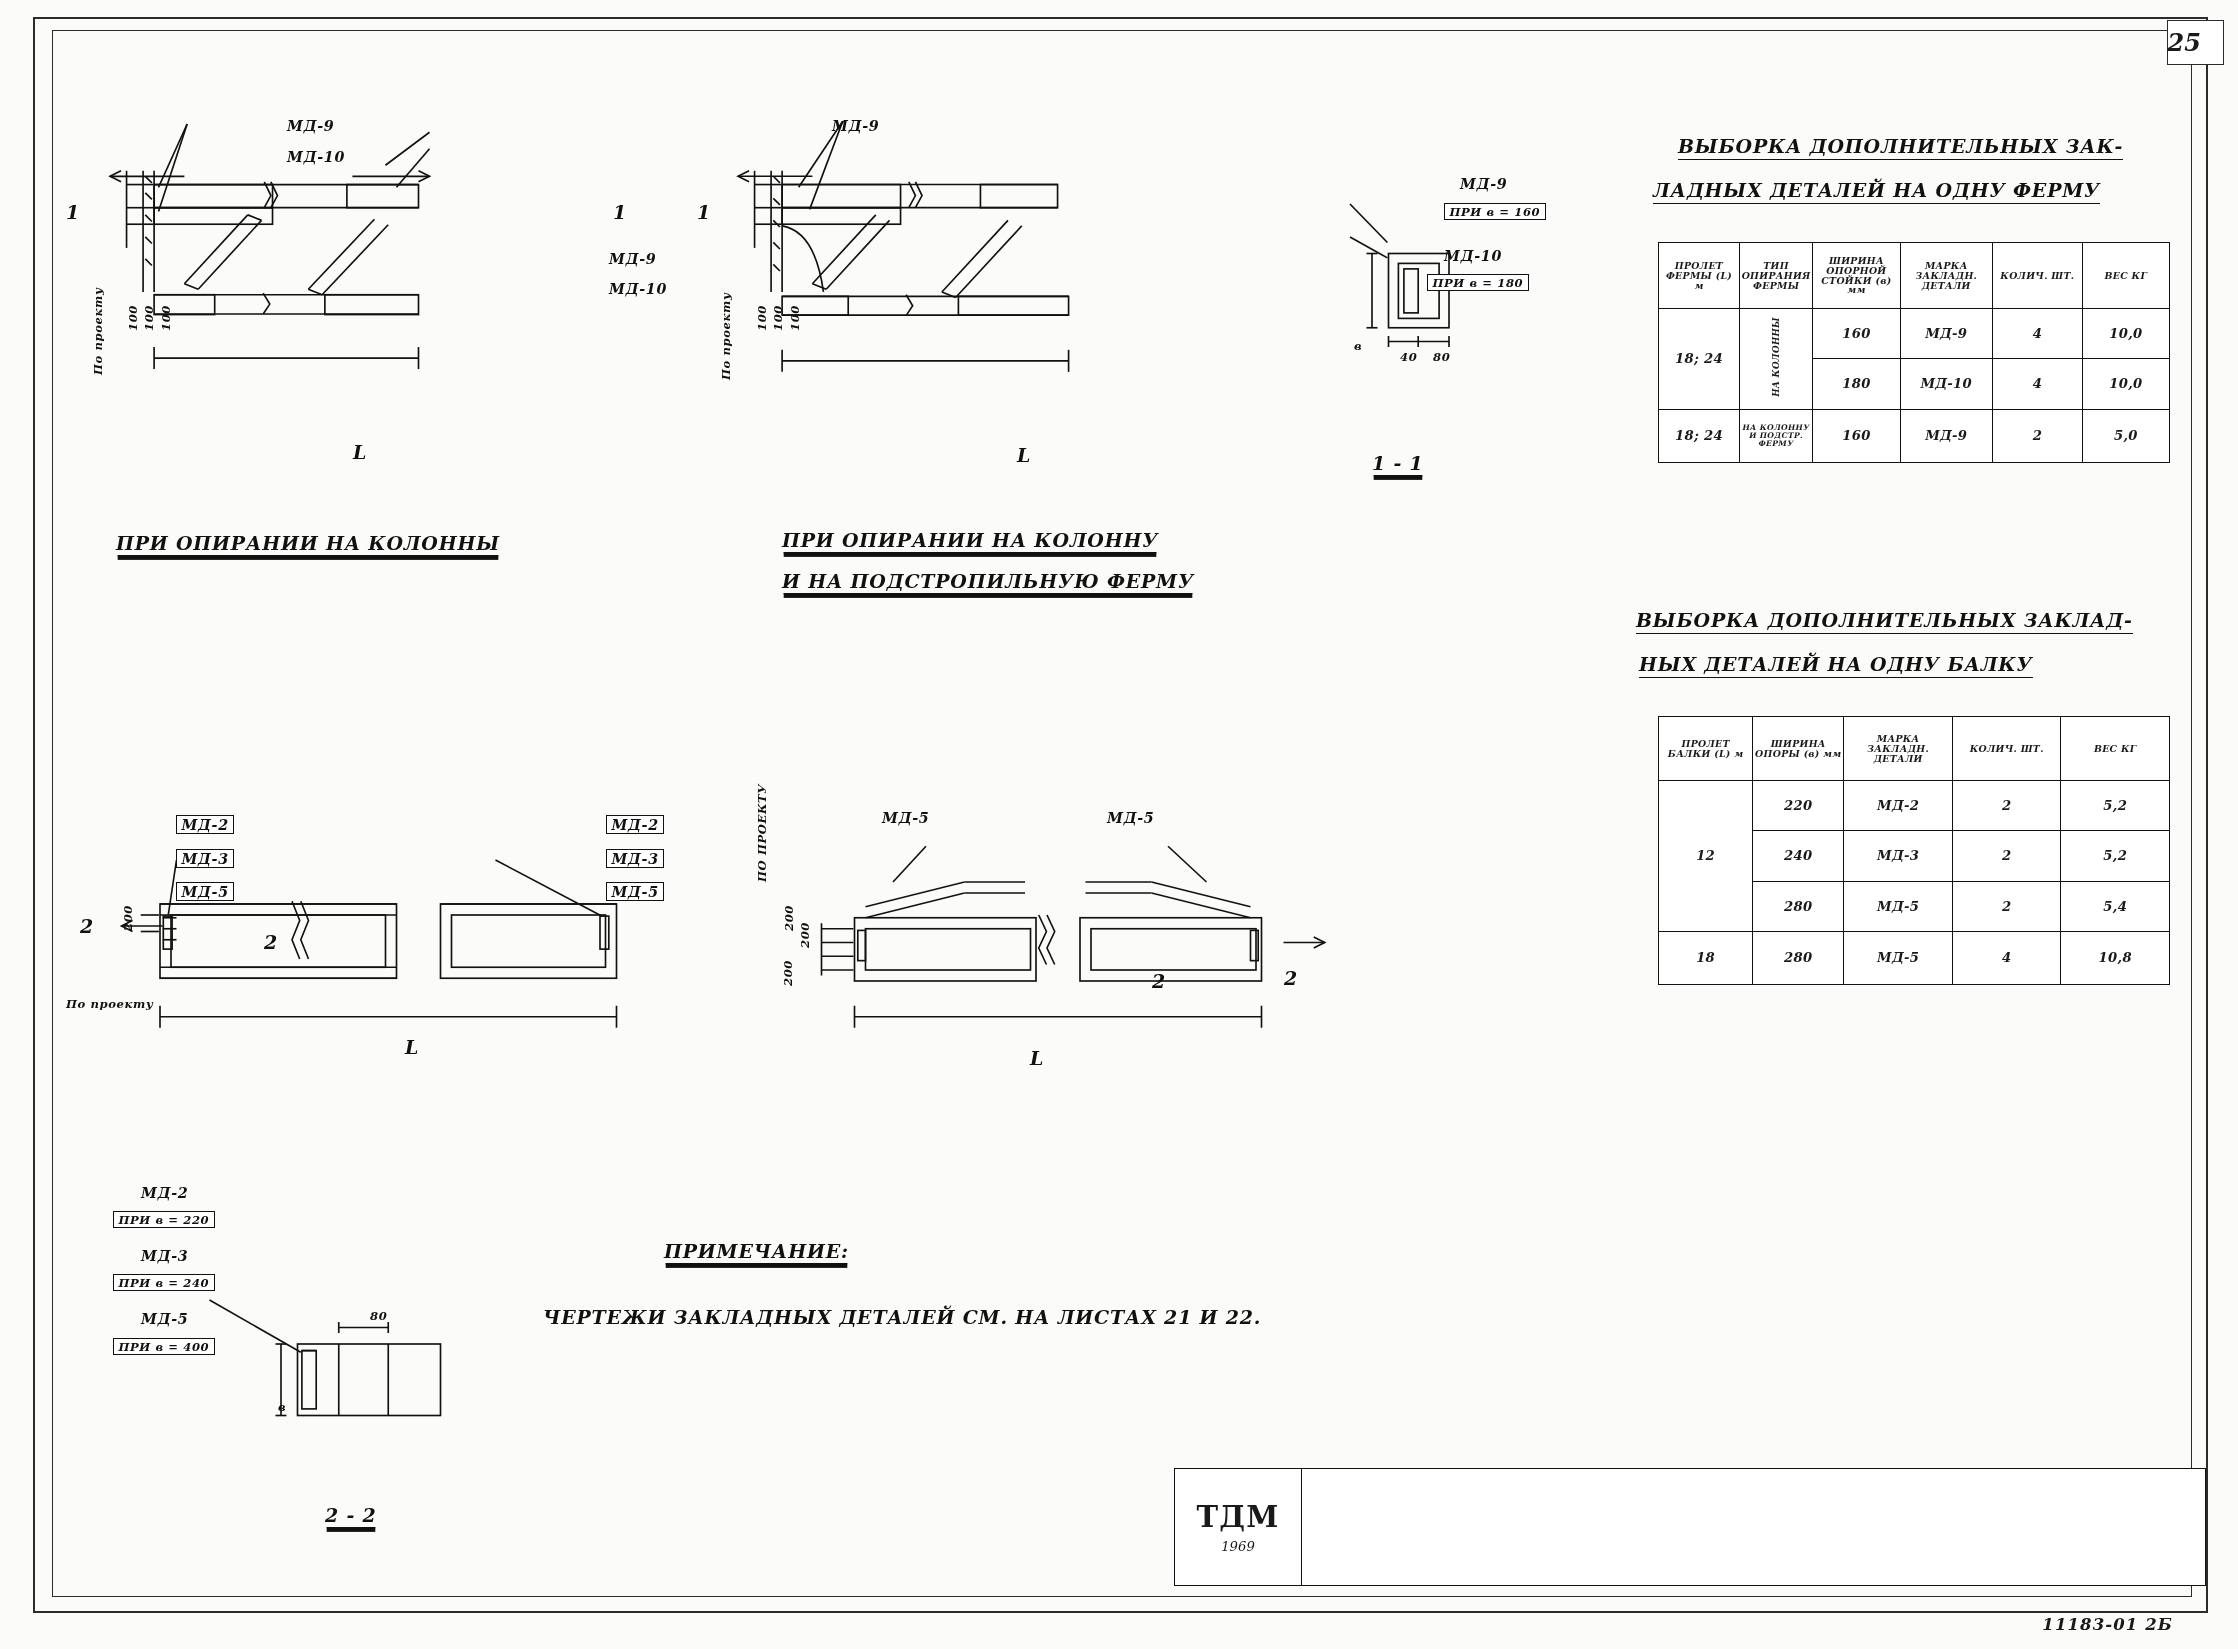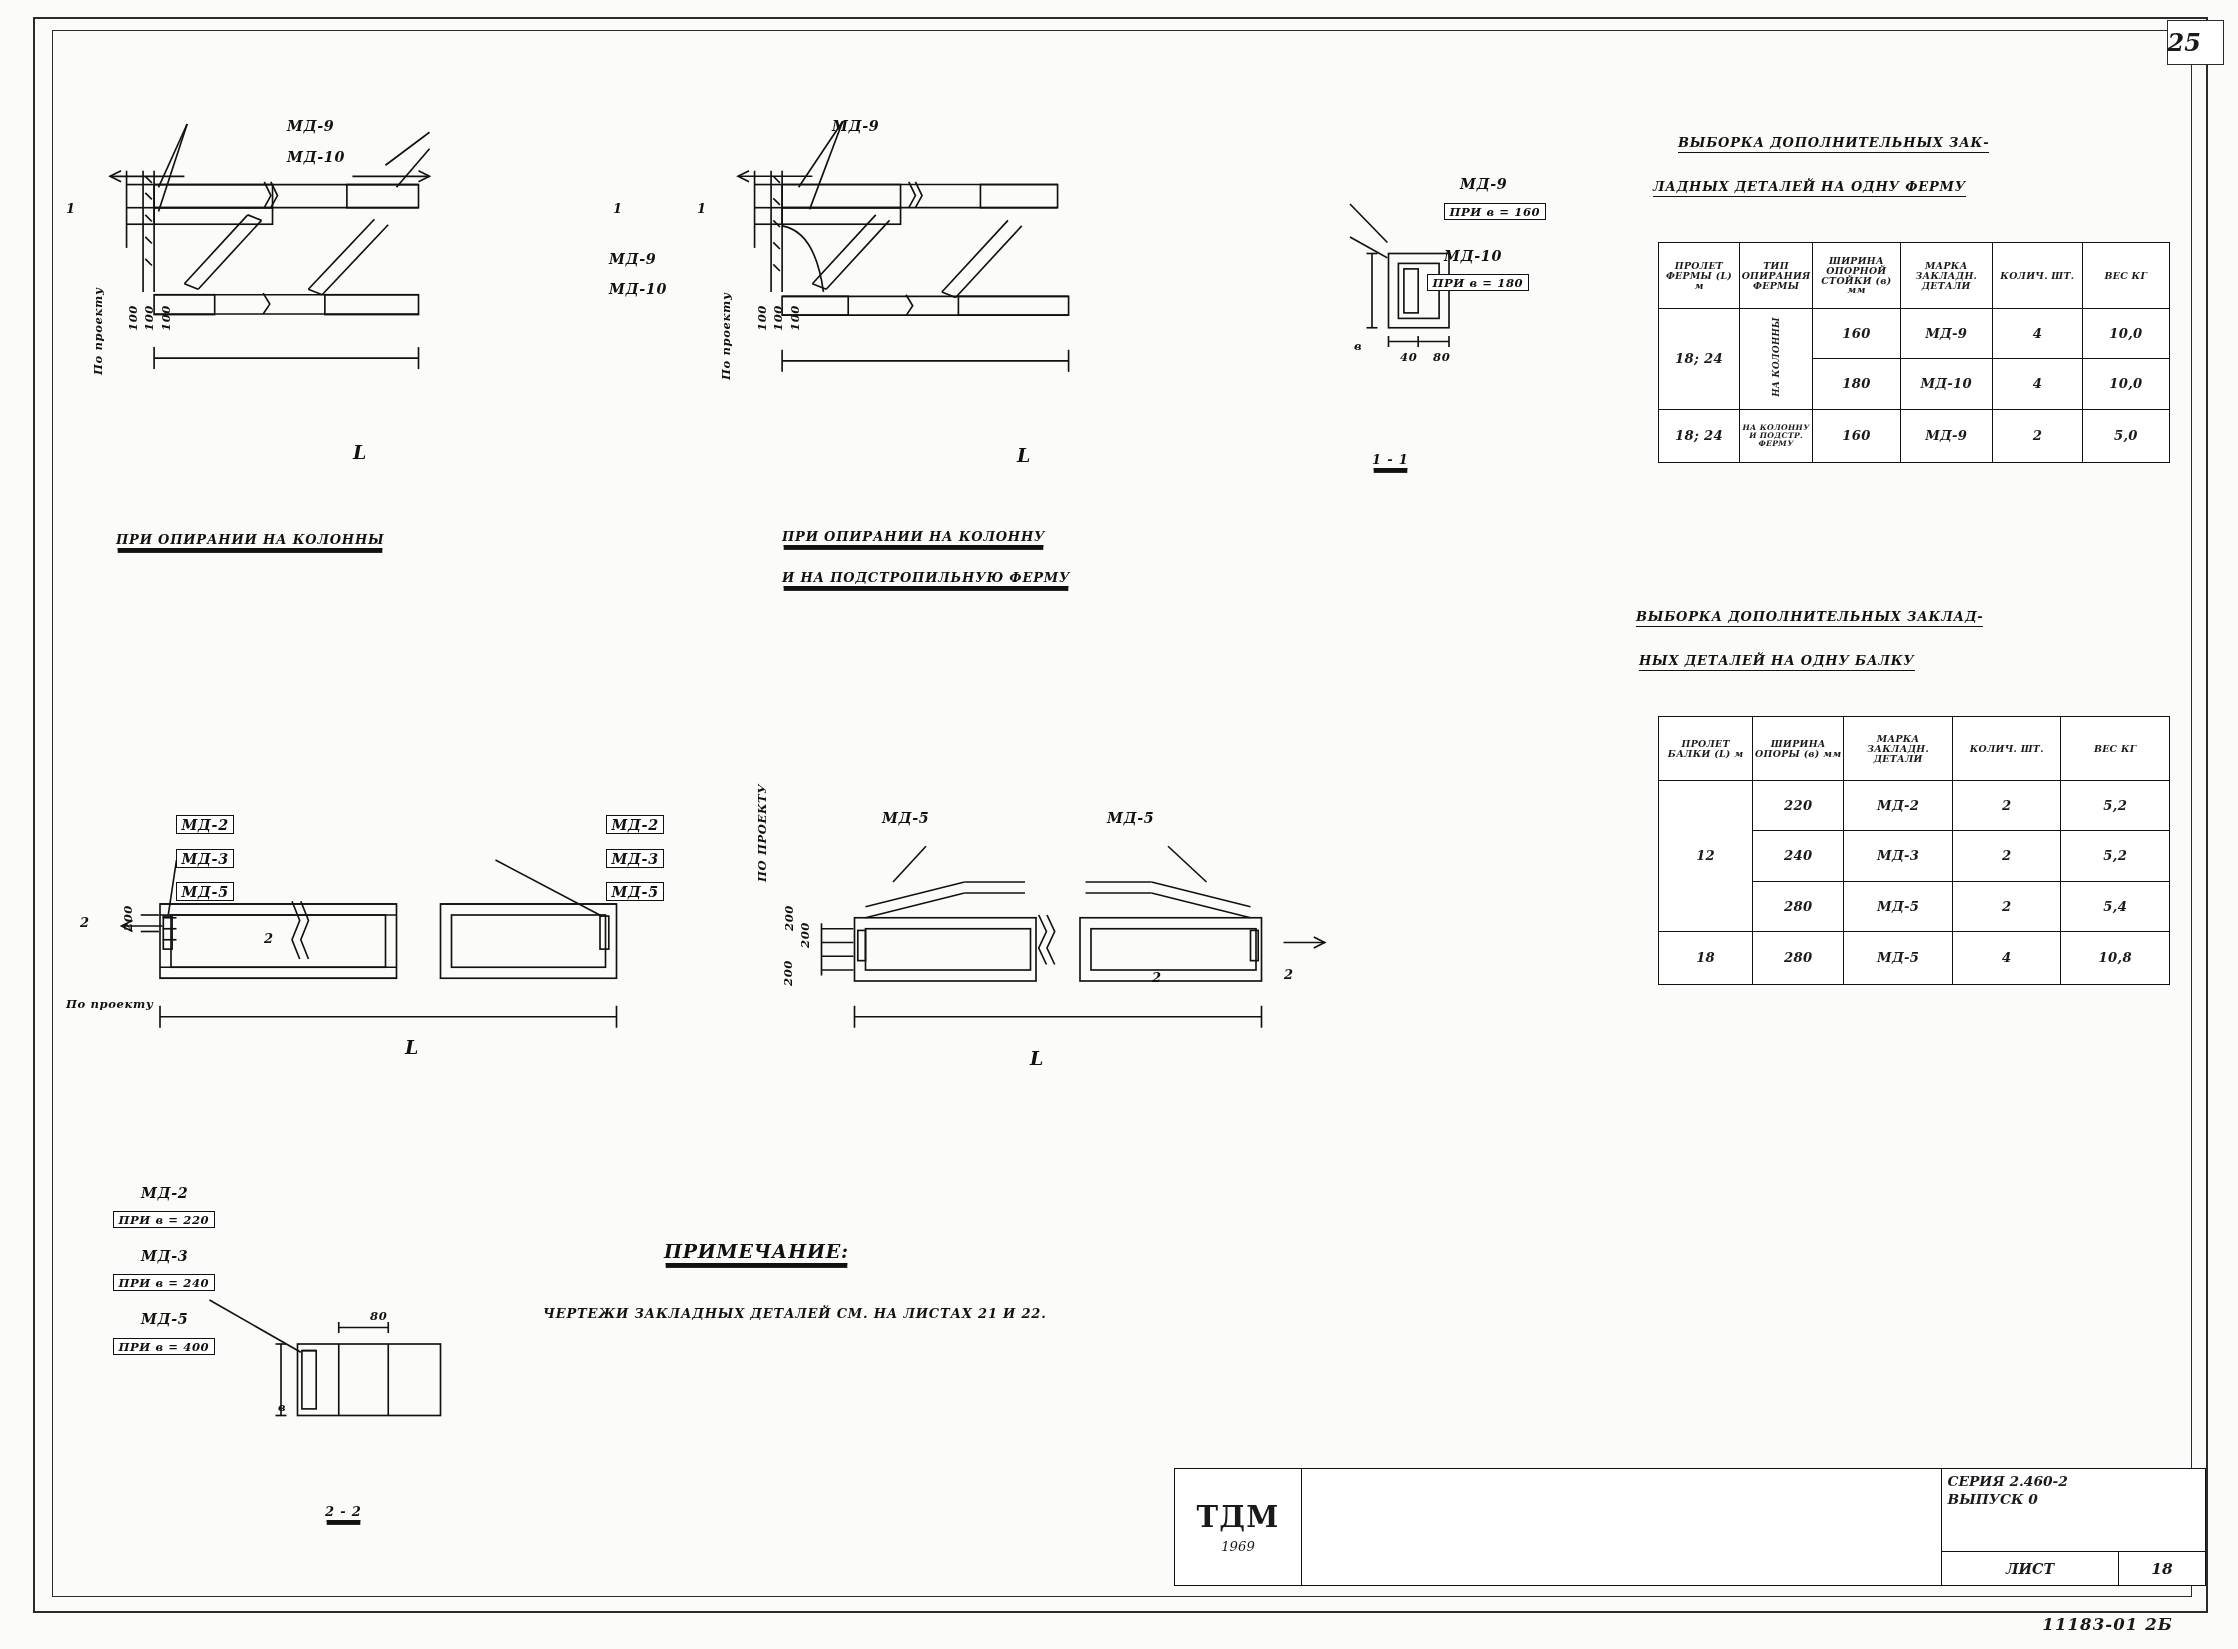--- a/index.html
+++ b/index.html
@@ -53,21 +53,21 @@
     position: absolute;
     font-family: "DejaVu Serif", serif;
     font-style: italic;
     font-weight: bold;
     letter-spacing: 0.8px;
     white-space: nowrap;
     color: #111;
   }
   .lbl.sm  { font-size: 11.6px; letter-spacing: 0.6px; }
   .lbl.md  { font-size: 14.3px; }
-  .lbl.lg  { font-size: 13px; }
+  .lbl.lg  { font-size: 19px; }
   .lbl.xl  { font-size: 19px; }
   .under {
     border-bottom: 1.7px solid #111;
     padding-bottom: 1.7px;
   }
   .under2 {
     box-shadow: 0 3.3px 0 -1.7px #111, 0 6.6px 0 -1.7px #111;
     padding-bottom: 1.1px;
   }
   .boxed {
@@ -562,28 +562,18 @@
         <td class="big">10,8</td>
       </tr>
     </tbody>
   </table>
 
   <div class="titleblock" style="left:1174px; top:1468px; width:1030px; height:116px;">
     <div class="logo-box">
       <div class="logo-main">ТДМ</div>
       <div class="logo-year">1969</div>
     </div>
-    <div class="tb-right">
-      <div class="tb-series">
-        <div>СЕРИЯ 2.460-2</div>
-        <div>ВЫПУСК 0</div>
-      </div>
-      <div class="tb-sheet-row">
-        <div class="tb-sheet-lbl">ЛИСТ</div>
-        <div class="tb-sheet-val">18</div>
-      </div>
-    </div>
   </div>
 
   <div class="bottom-code">11183-01  2Б</div>
 
 </div>
 
 
 </body></html>

